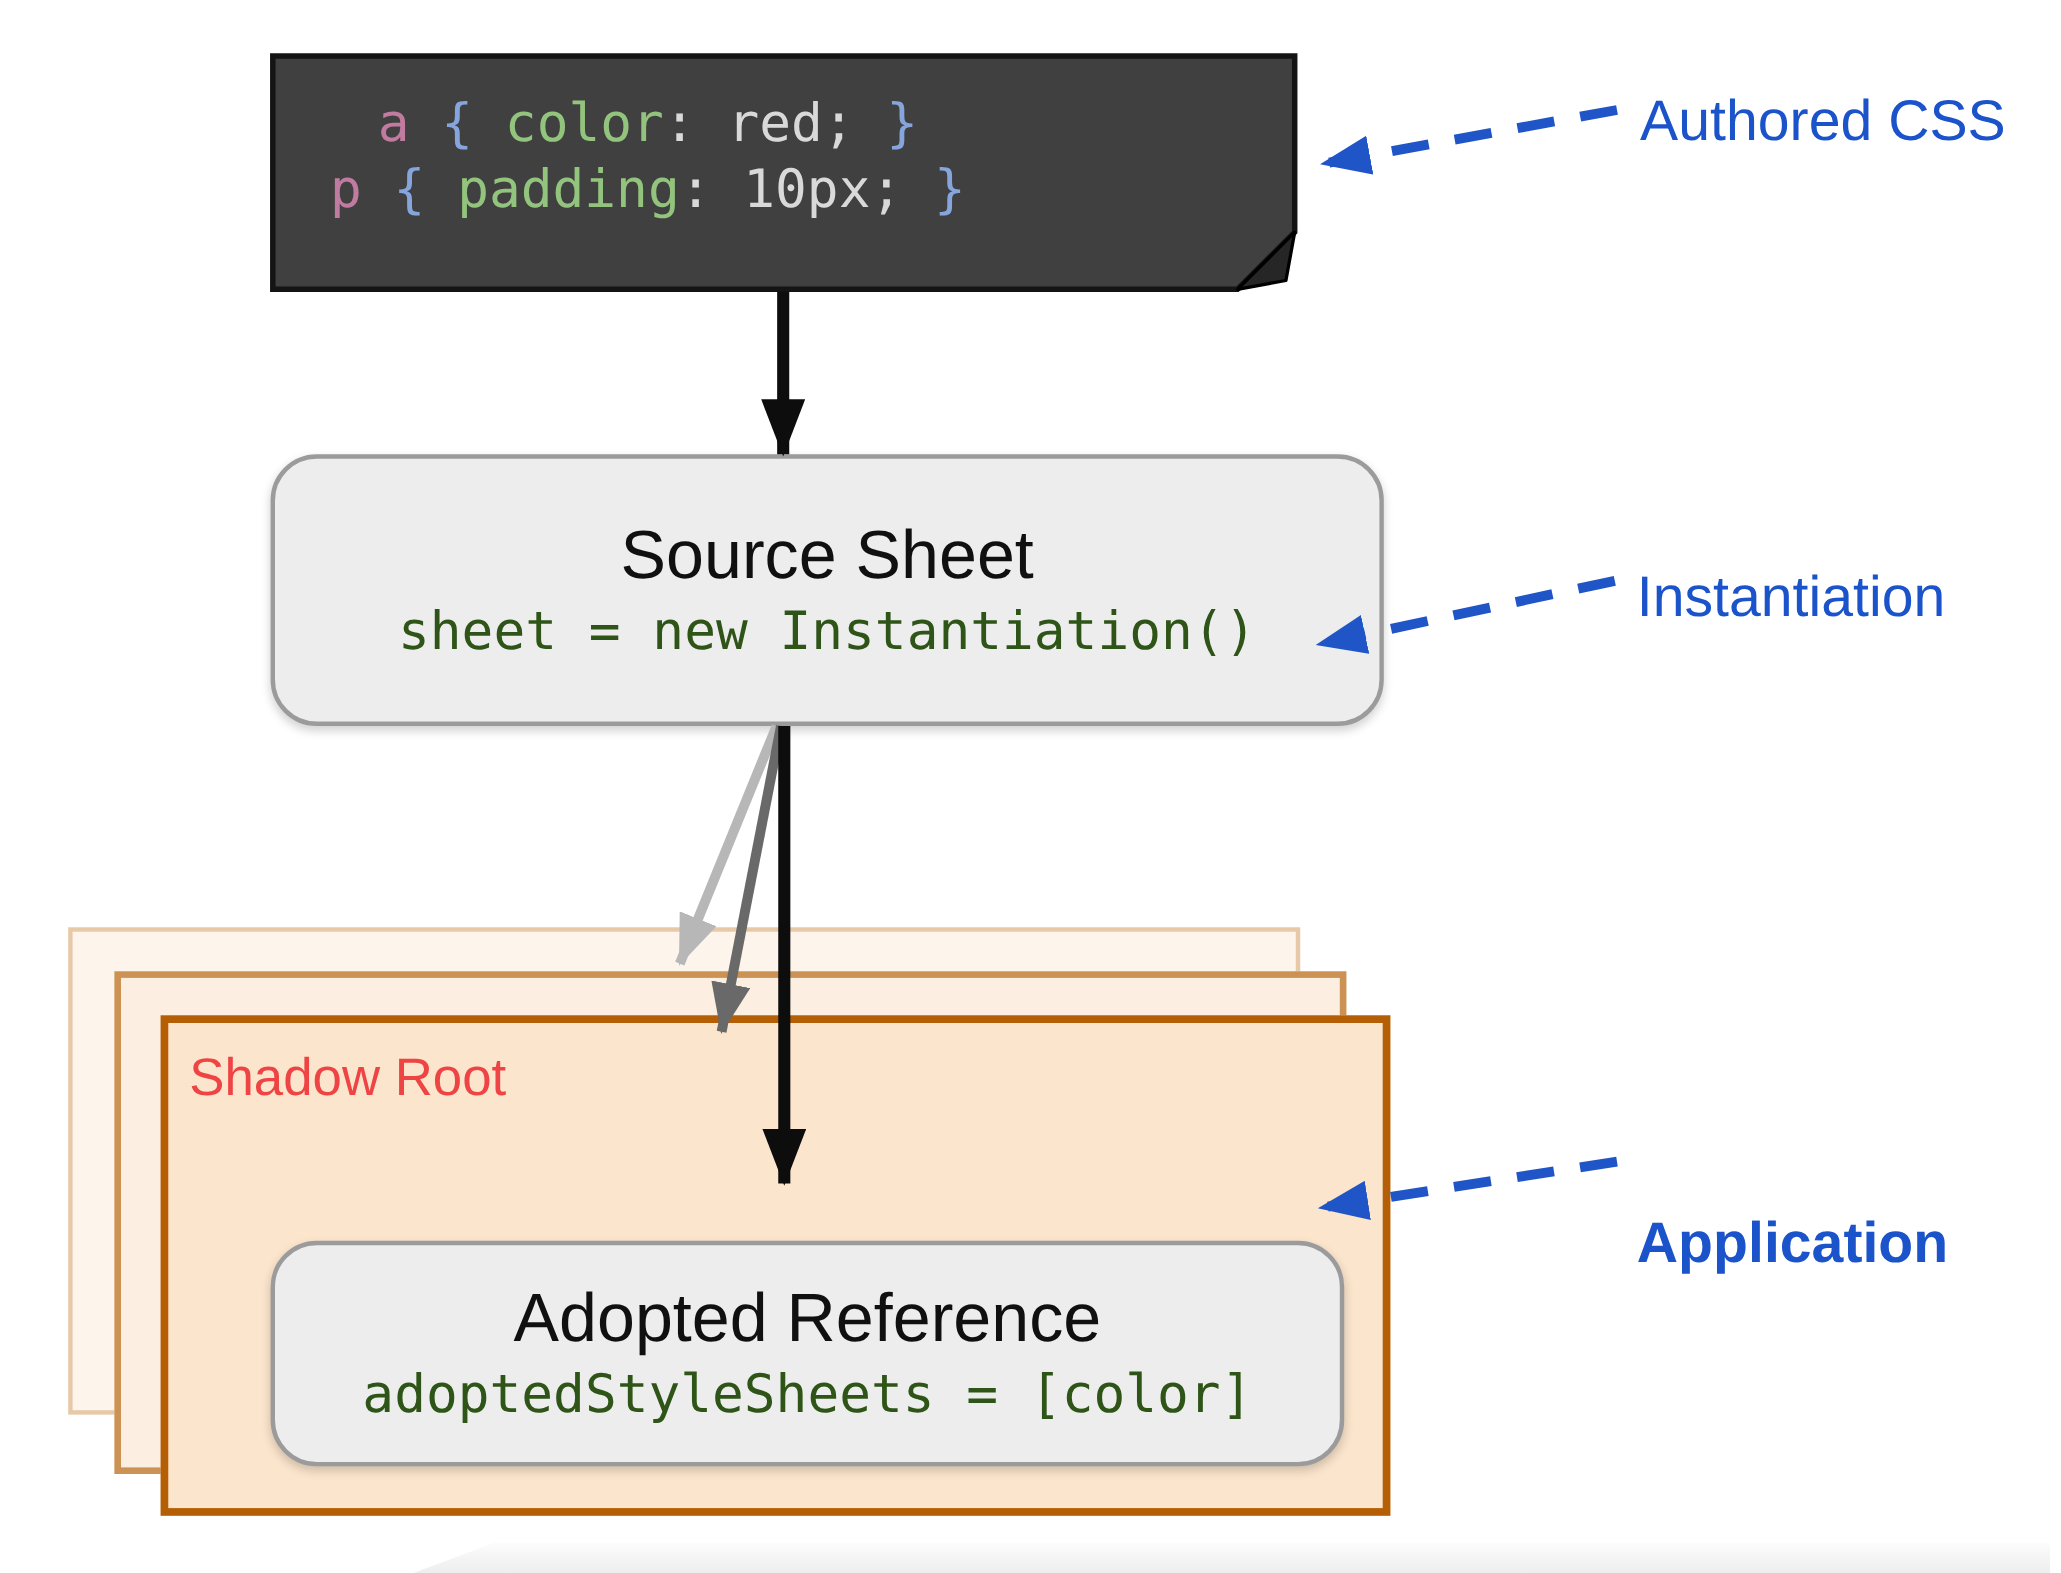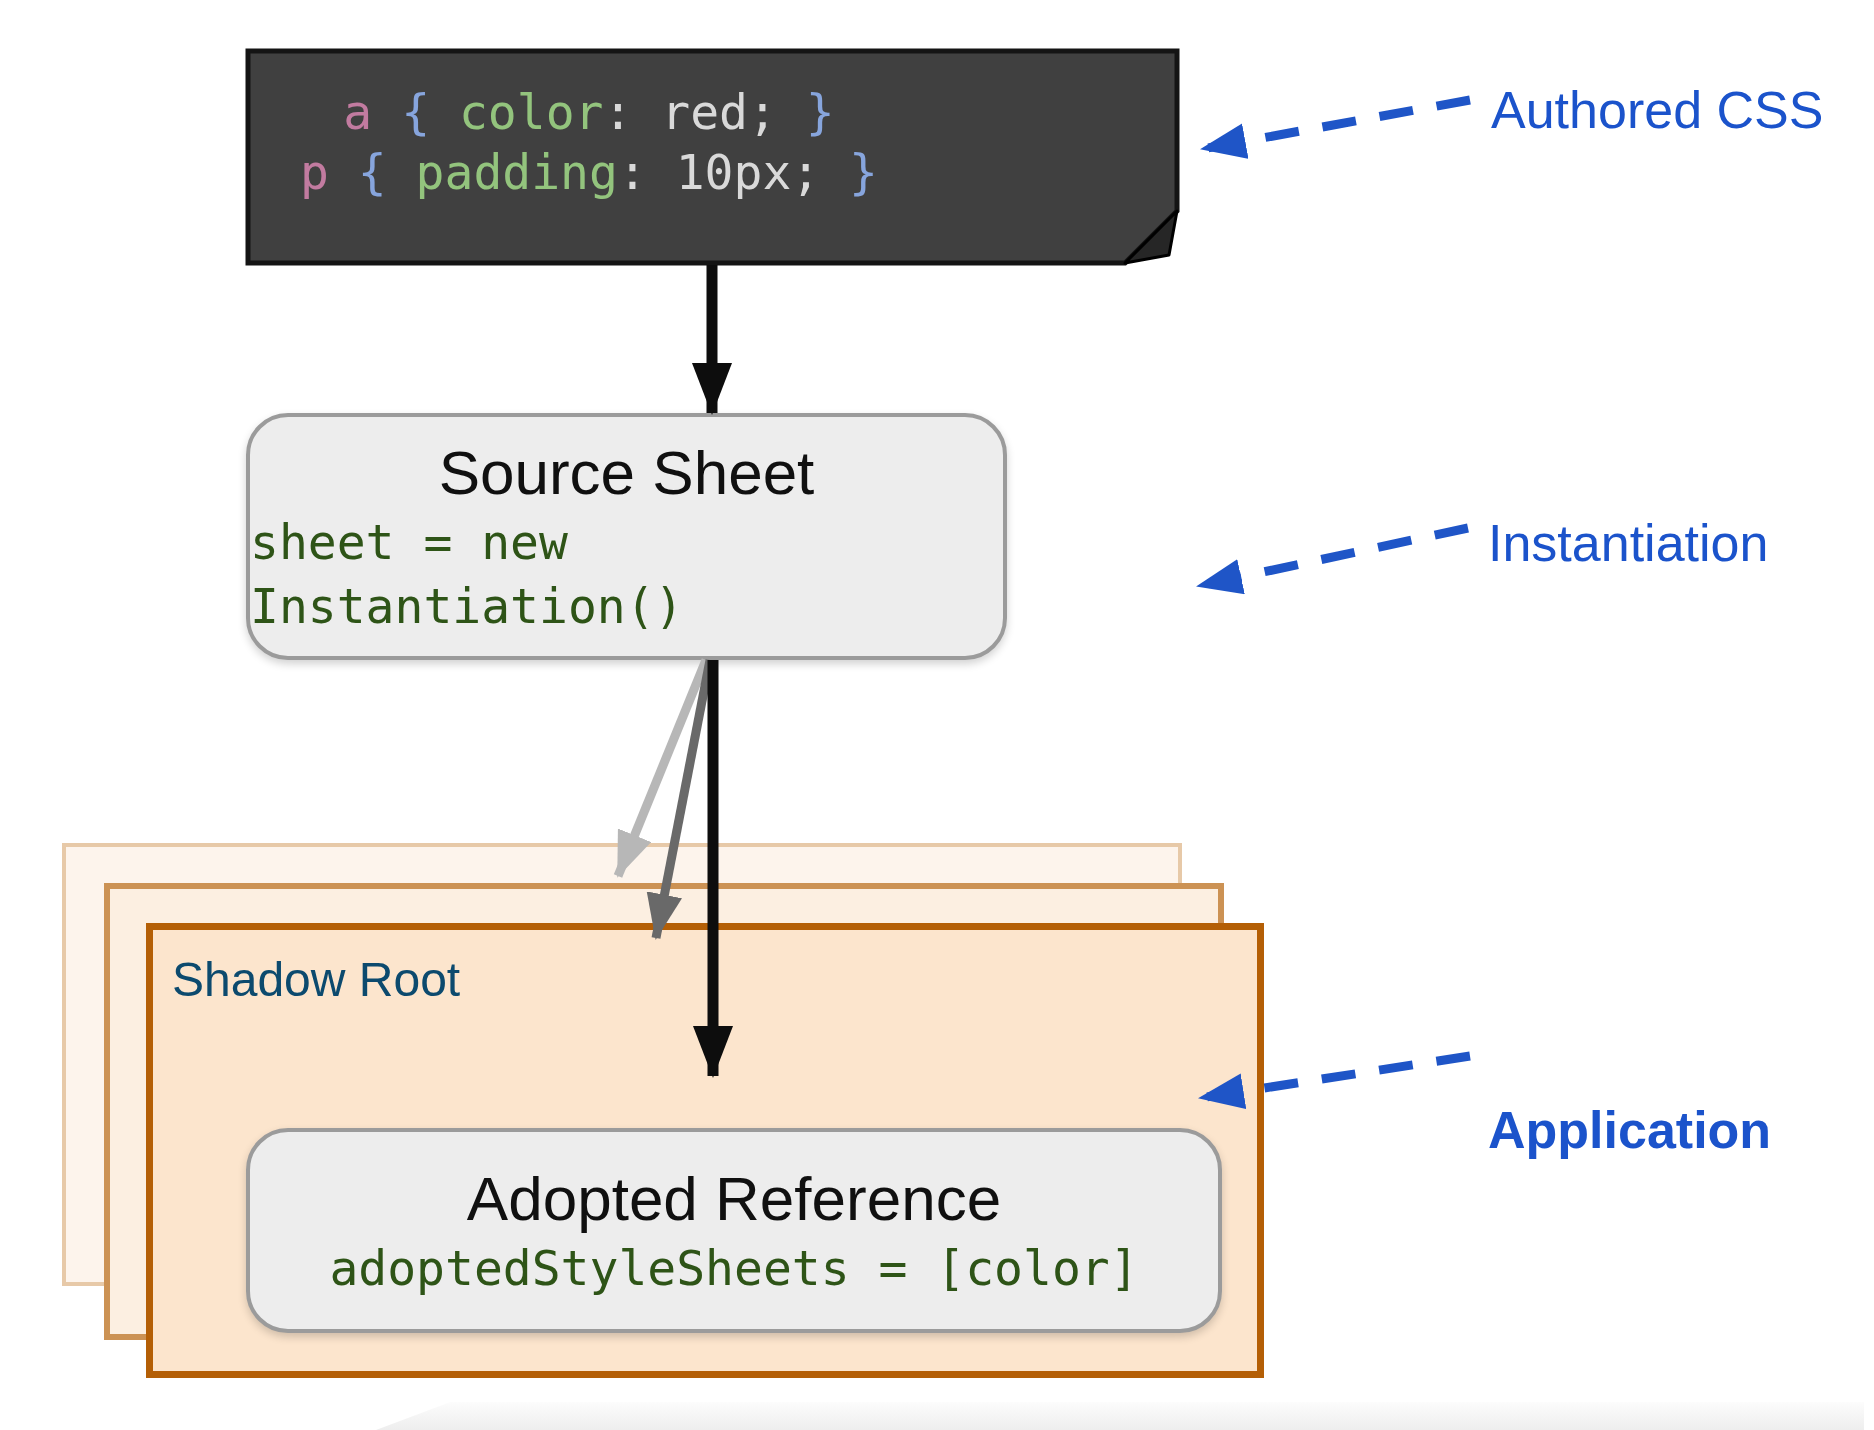--- a/index.html
+++ b/index.html
@@ -5,28 +5,28 @@
   html,body { margin:0; padding:0; background:#ffffff; }
   .canvas {
     position:relative; width:1874px; height:1430px; background:#ffffff;
     font-family:"Liberation Sans", sans-serif; overflow:hidden;
   }
   
   .layer { position:absolute; box-sizing:border-box; }
   .layer-back   { left:62px;  top:843px; width:1120px; height:443px; background:#fdf4ec; border:4px solid #e7c9a8; }
   .layer-middle { left:104px; top:883px; width:1120px; height:457px; background:#fcefe1; border:6px solid #cc9254; }
   .layer-front  { left:146px; top:923px; width:1118px; height:455px; background:#fce5cd; border:7px solid #b45f06; }
-  .shadow-root-label { position:absolute; left:172px; top:953px; font-size:48px; line-height:54px; color:#0c4a6e; }
+  .shadow-root-label { position:absolute; left:172px; top:953px; font-size:48px; line-height:54px; color:#ef4444; }
   
   .sheet-box {
     position:absolute; box-sizing:border-box; background:#ededed; border:4px solid #9b9b9b;
     border-radius:42px; display:flex; flex-direction:column; align-items:center; justify-content:center;
     box-shadow:0 4px 9px rgba(0,0,0,0.18);
   }
-  .source-box  { left:246px; top:413px;  width:761px; height:247px; }
+  .source-box  { left:246px; top:413px;  width:1012px; height:247px; }
   .adopted-box { left:246px; top:1128px; width:976px; height:205px; }
   .sheet-title { font-size:62px; line-height:74px; color:#101010; }
   .sheet-code  { font-family:"DejaVu Sans Mono", monospace; font-size:48px; line-height:64px; color:#2e5417; }
   
   .note { position:absolute; left:245px; top:48px; width:940px; height:220px;text-align:center; }
   .note-shape { position:absolute; left:0; top:0; }
   .note-code { position:absolute; left:55px; top:34px; }
   .code-line { font-family:"DejaVu Sans Mono", monospace; font-size:48px; line-height:60px; white-space:pre; }
   .tk.s { color:#c27ba0; }
   .tk.b { color:#87a5dd; }

